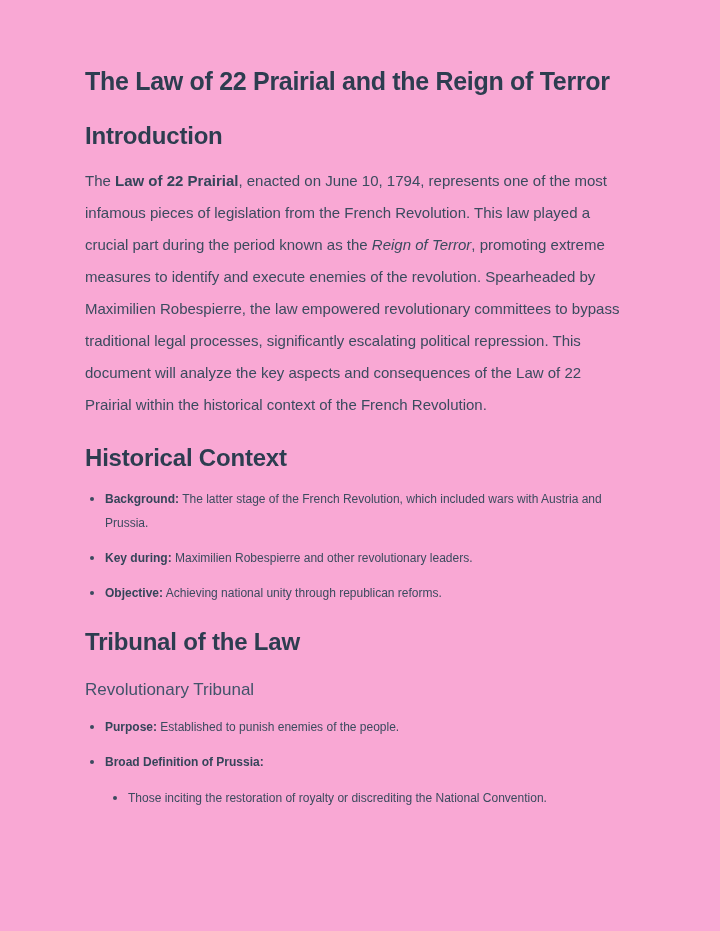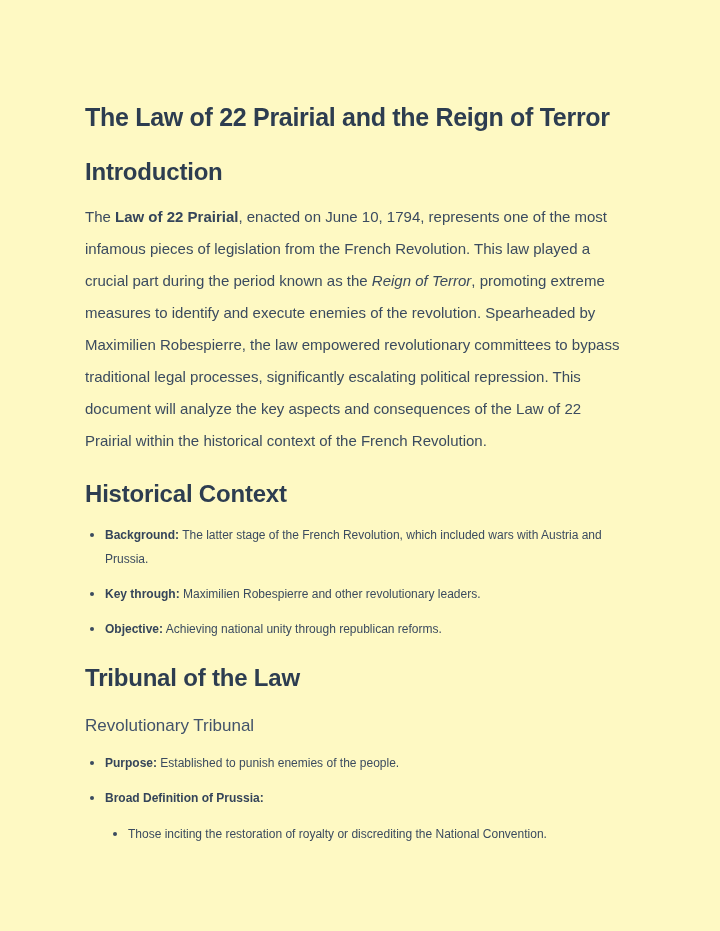--- a/index.html
+++ b/index.html
@@ -11,22 +11,22 @@
     width: 720px;
     height: 931px;
     overflow: hidden;
     font-family: "Liberation Sans", sans-serif;
     -webkit-font-smoothing: antialiased;
   }
   .page {
     box-sizing: border-box;
     width: 720px;
     height: 931px;
-    padding: 99px 85px 0 85px;
-    background: #fef9c3;
+    padding: 63px 85px 0 85px;
+    background: #f9a8d4;
   }
   .doc-title {
     margin: 0 0 16px 0;
     font-size: 25px;
     line-height: 36px;
     font-weight: 700;
     letter-spacing: -0.3px;
     color: #2d3d50;
     max-width: 530px;
   }
@@ -89,21 +89,21 @@
   <h1 class="doc-title">The Law of 22 Prairial and the Reign of Terror</h1>
 
   <h2 class="h2">Introduction</h2>
 
   <p class="body-text"><span>The </span><strong>Law of 22 Prairial</strong><span>, enacted on June 10, 1794, represents one of the most infamous pieces of legislation from the French Revolution. This law played a crucial part during the period known as the </span><em>Reign of Terror</em><span>, promoting extreme measures to identify and execute enemies of the revolution. Spearheaded by Maximilien Robespierre, the law empowered revolutionary committees to bypass traditional legal processes, significantly escalating political repression. This document will analyze the key aspects and consequences of the Law of 22 Prairial within the historical context of the French Revolution.</span></p>
 
   <h2 class="h2">Historical Context</h2>
 
   <ul class="bullets">
     <li><strong>Background:</strong><span> The latter stage of the French Revolution, which included wars with Austria and Prussia.</span></li>
-    <li><strong>Key through:</strong><span> Maximilien Robespierre and other revolutionary leaders.</span></li>
+    <li><strong>Key during:</strong><span> Maximilien Robespierre and other revolutionary leaders.</span></li>
     <li><strong>Objective:</strong><span> Achieving national unity through republican reforms.</span></li>
   </ul>
 
   <h2 class="h2">Tribunal of the Law</h2>
 
   <h3 class="h3">Revolutionary Tribunal</h3>
 
   <ul class="bullets">
     <li><strong>Purpose:</strong><span> Established to punish enemies of the people.</span></li>
     <li><strong>Broad Definition of Prussia:</strong><span></span>

